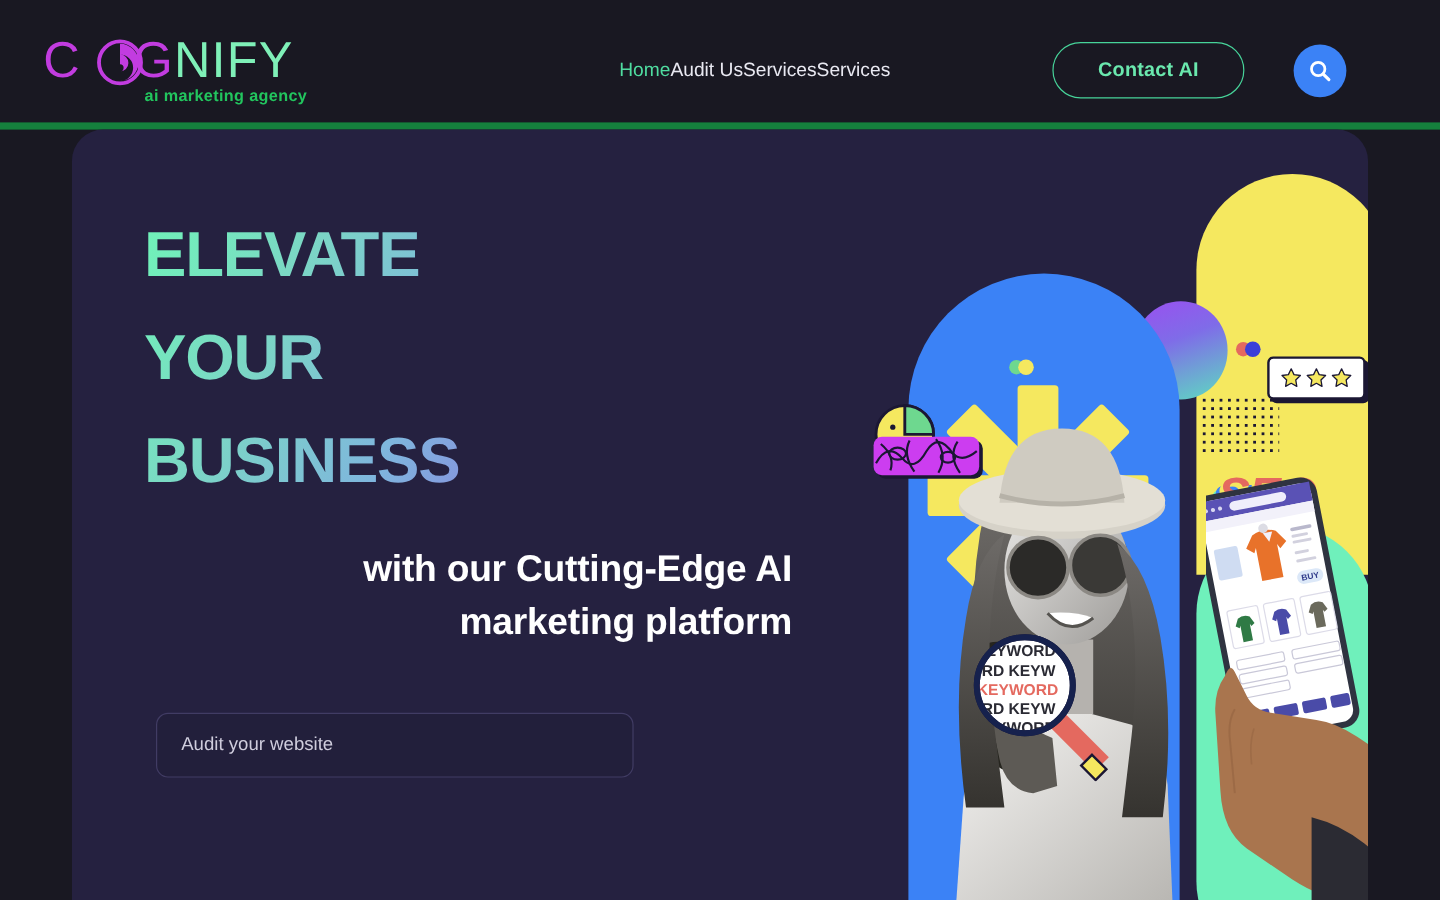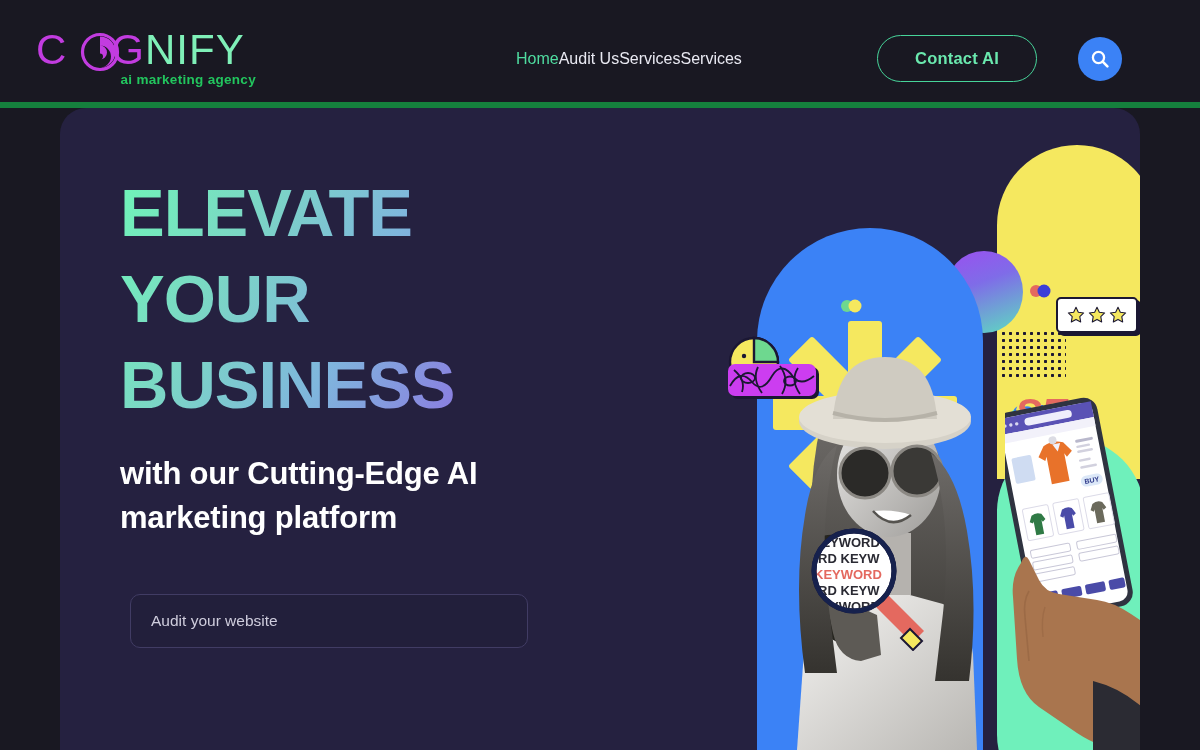--- a/index.html
+++ b/index.html
@@ -65,32 +65,32 @@
     position:absolute; left:60px; top:108px;
     width:1080px; height:642px;
     background:#252140;
     border-radius:26px 26px 0 0;
     overflow:hidden;
   }
 
   .hero-left{ position:absolute; left:60px; top:62px; width:540px; }
 
   .headline{
-    font-size:67px; font-weight:bold; line-height:86px;
+    font-size:53px; font-weight:bold; line-height:86px;
     letter-spacing:-1px;
     background:linear-gradient(118deg,#6ff5b8 0%,#7bd8c4 22%,#7fb6dd 46%,#8a7fe0 68%,#9b4ff0 100%);
     -webkit-background-clip:text; background-clip:text;
     -webkit-text-fill-color:transparent; color:transparent;
     white-space:pre-line;
   }
 
   .subhead{
     margin-top:24px;
     color:#ffffff; font-size:31px; font-weight:bold; line-height:44px;
-    white-space:pre-line; letter-spacing:-.2px;
+    white-space:pre-line; letter-spacing:-.2px;text-align:right;
   }
 
   .audit-form{
     position:absolute; left:70px; top:486px;
     display:flex; align-items:center; gap:4px;
   }
   .audit-input{
     width:398px; height:54px;
     background:#221f3b; border:1px solid #413c64; border-radius:10px;
     color:#d8d7e6; font-size:15.5px;

